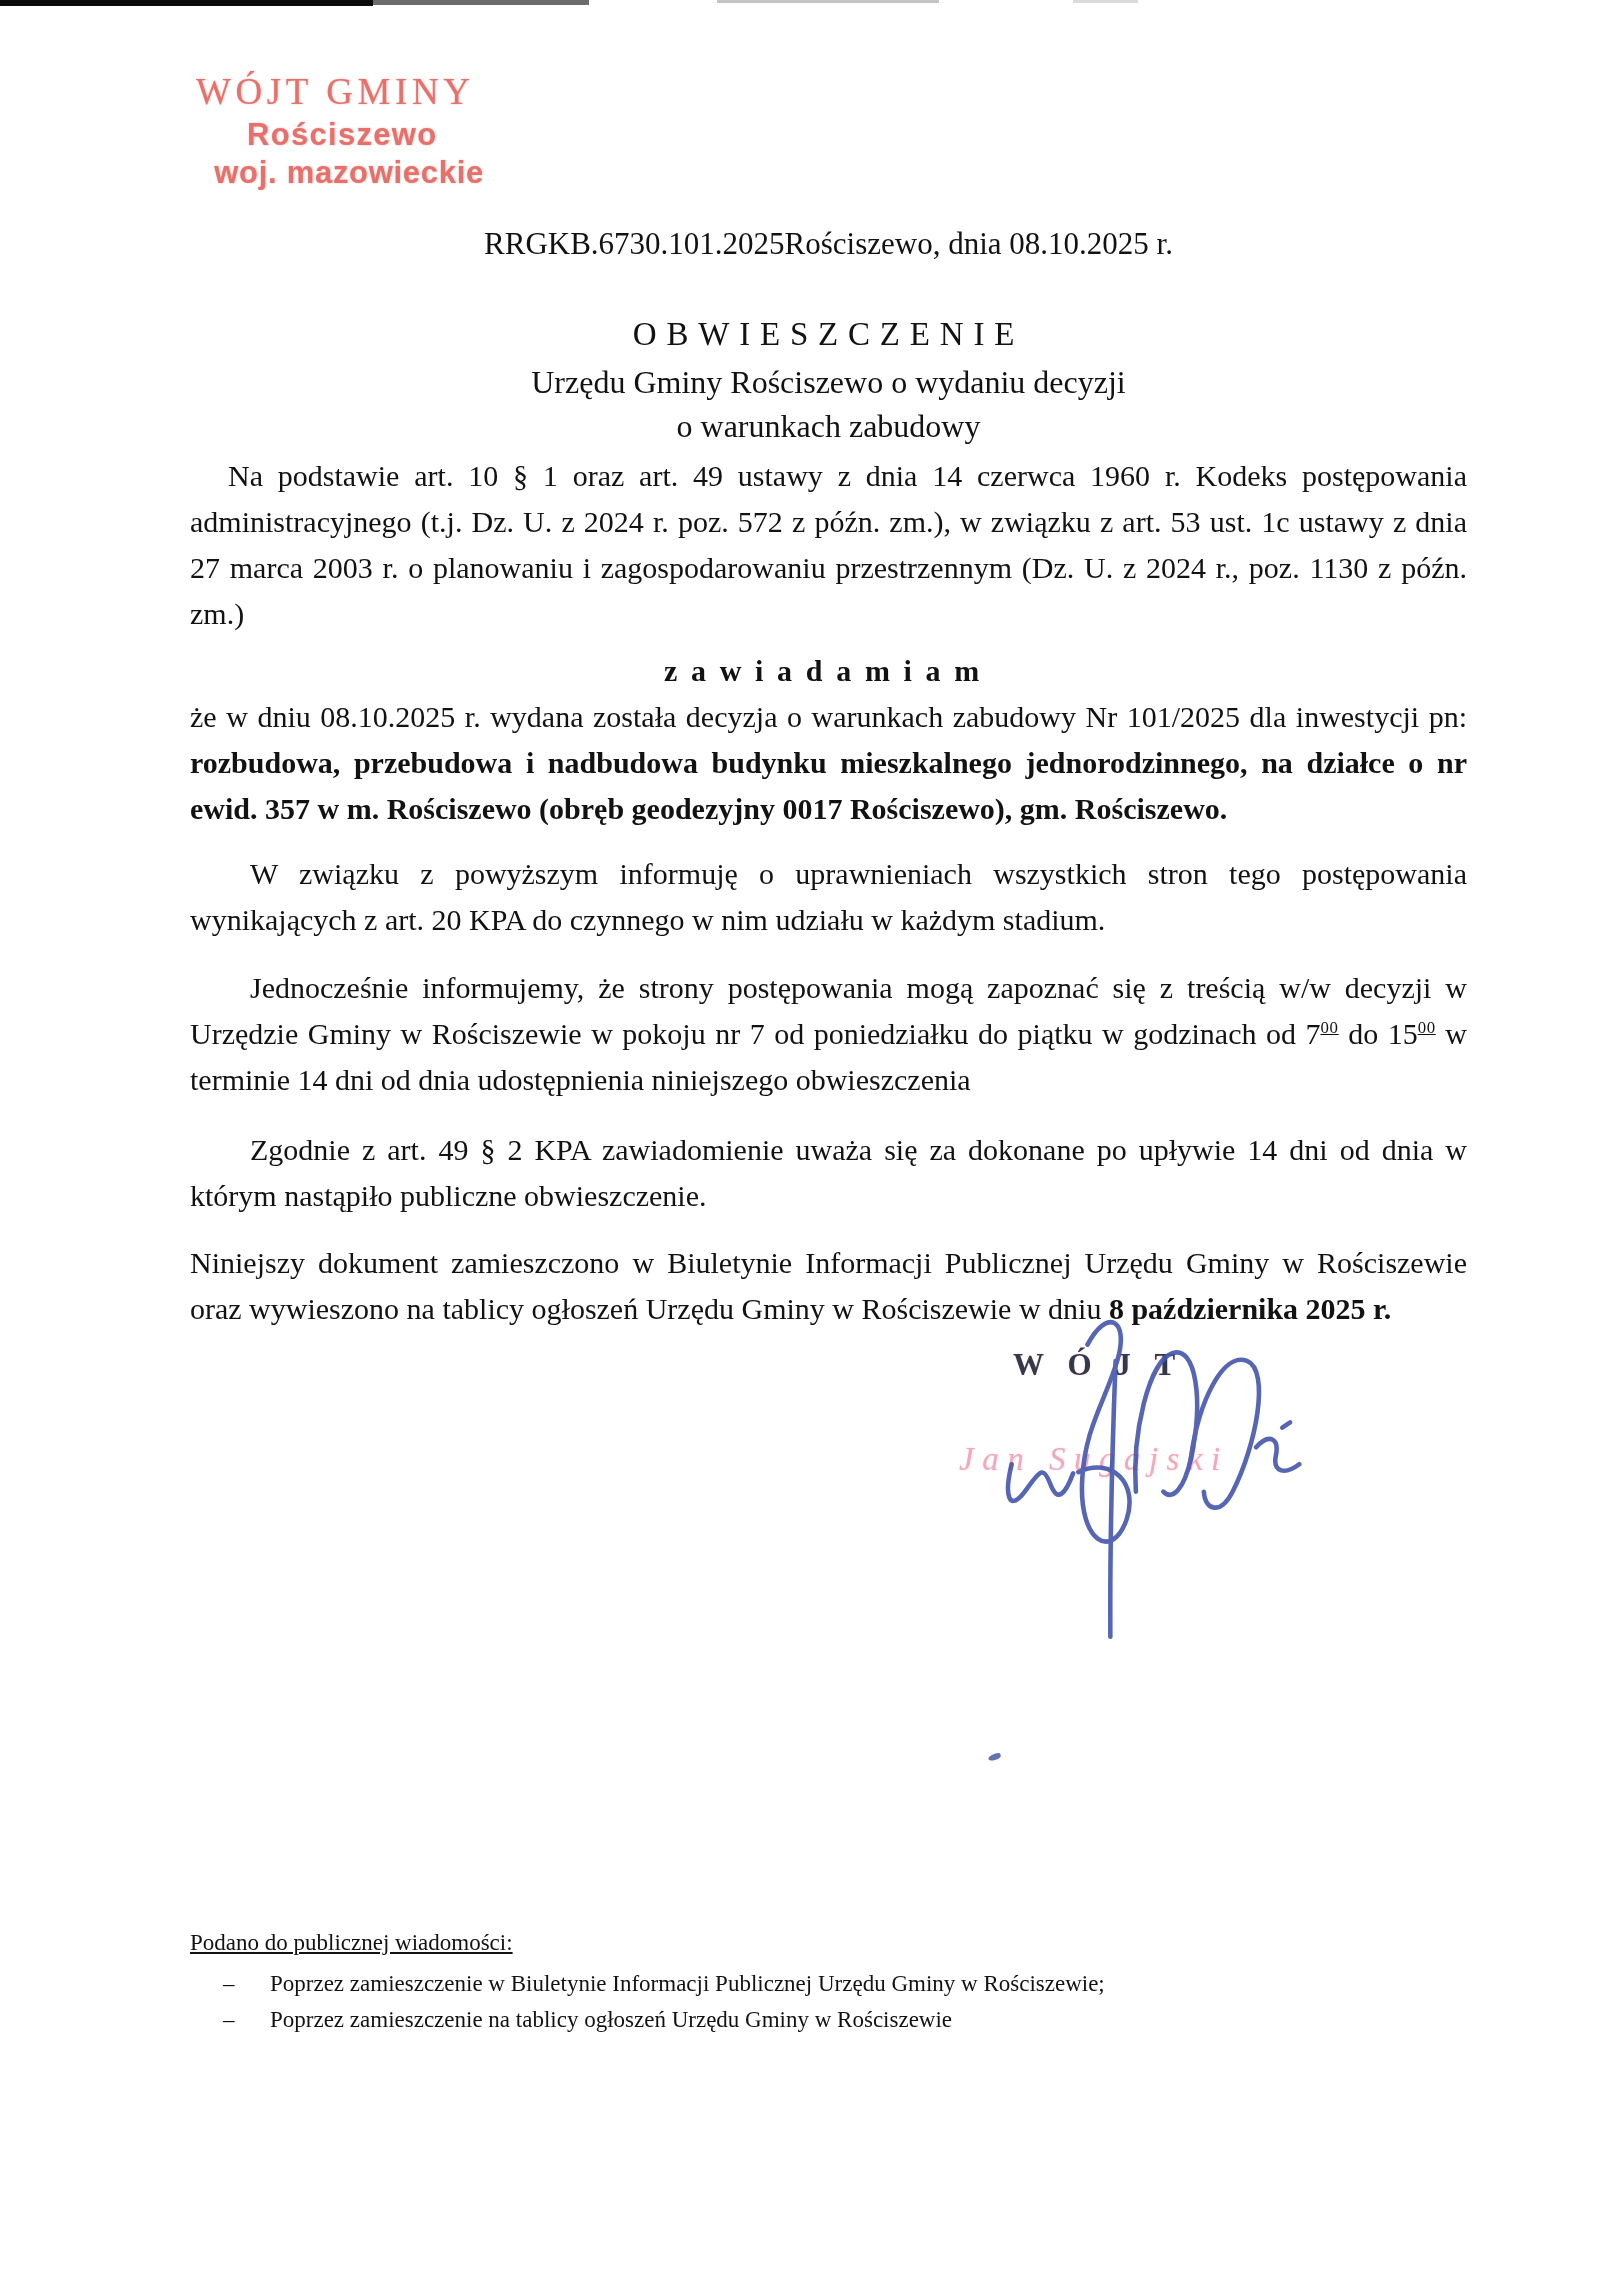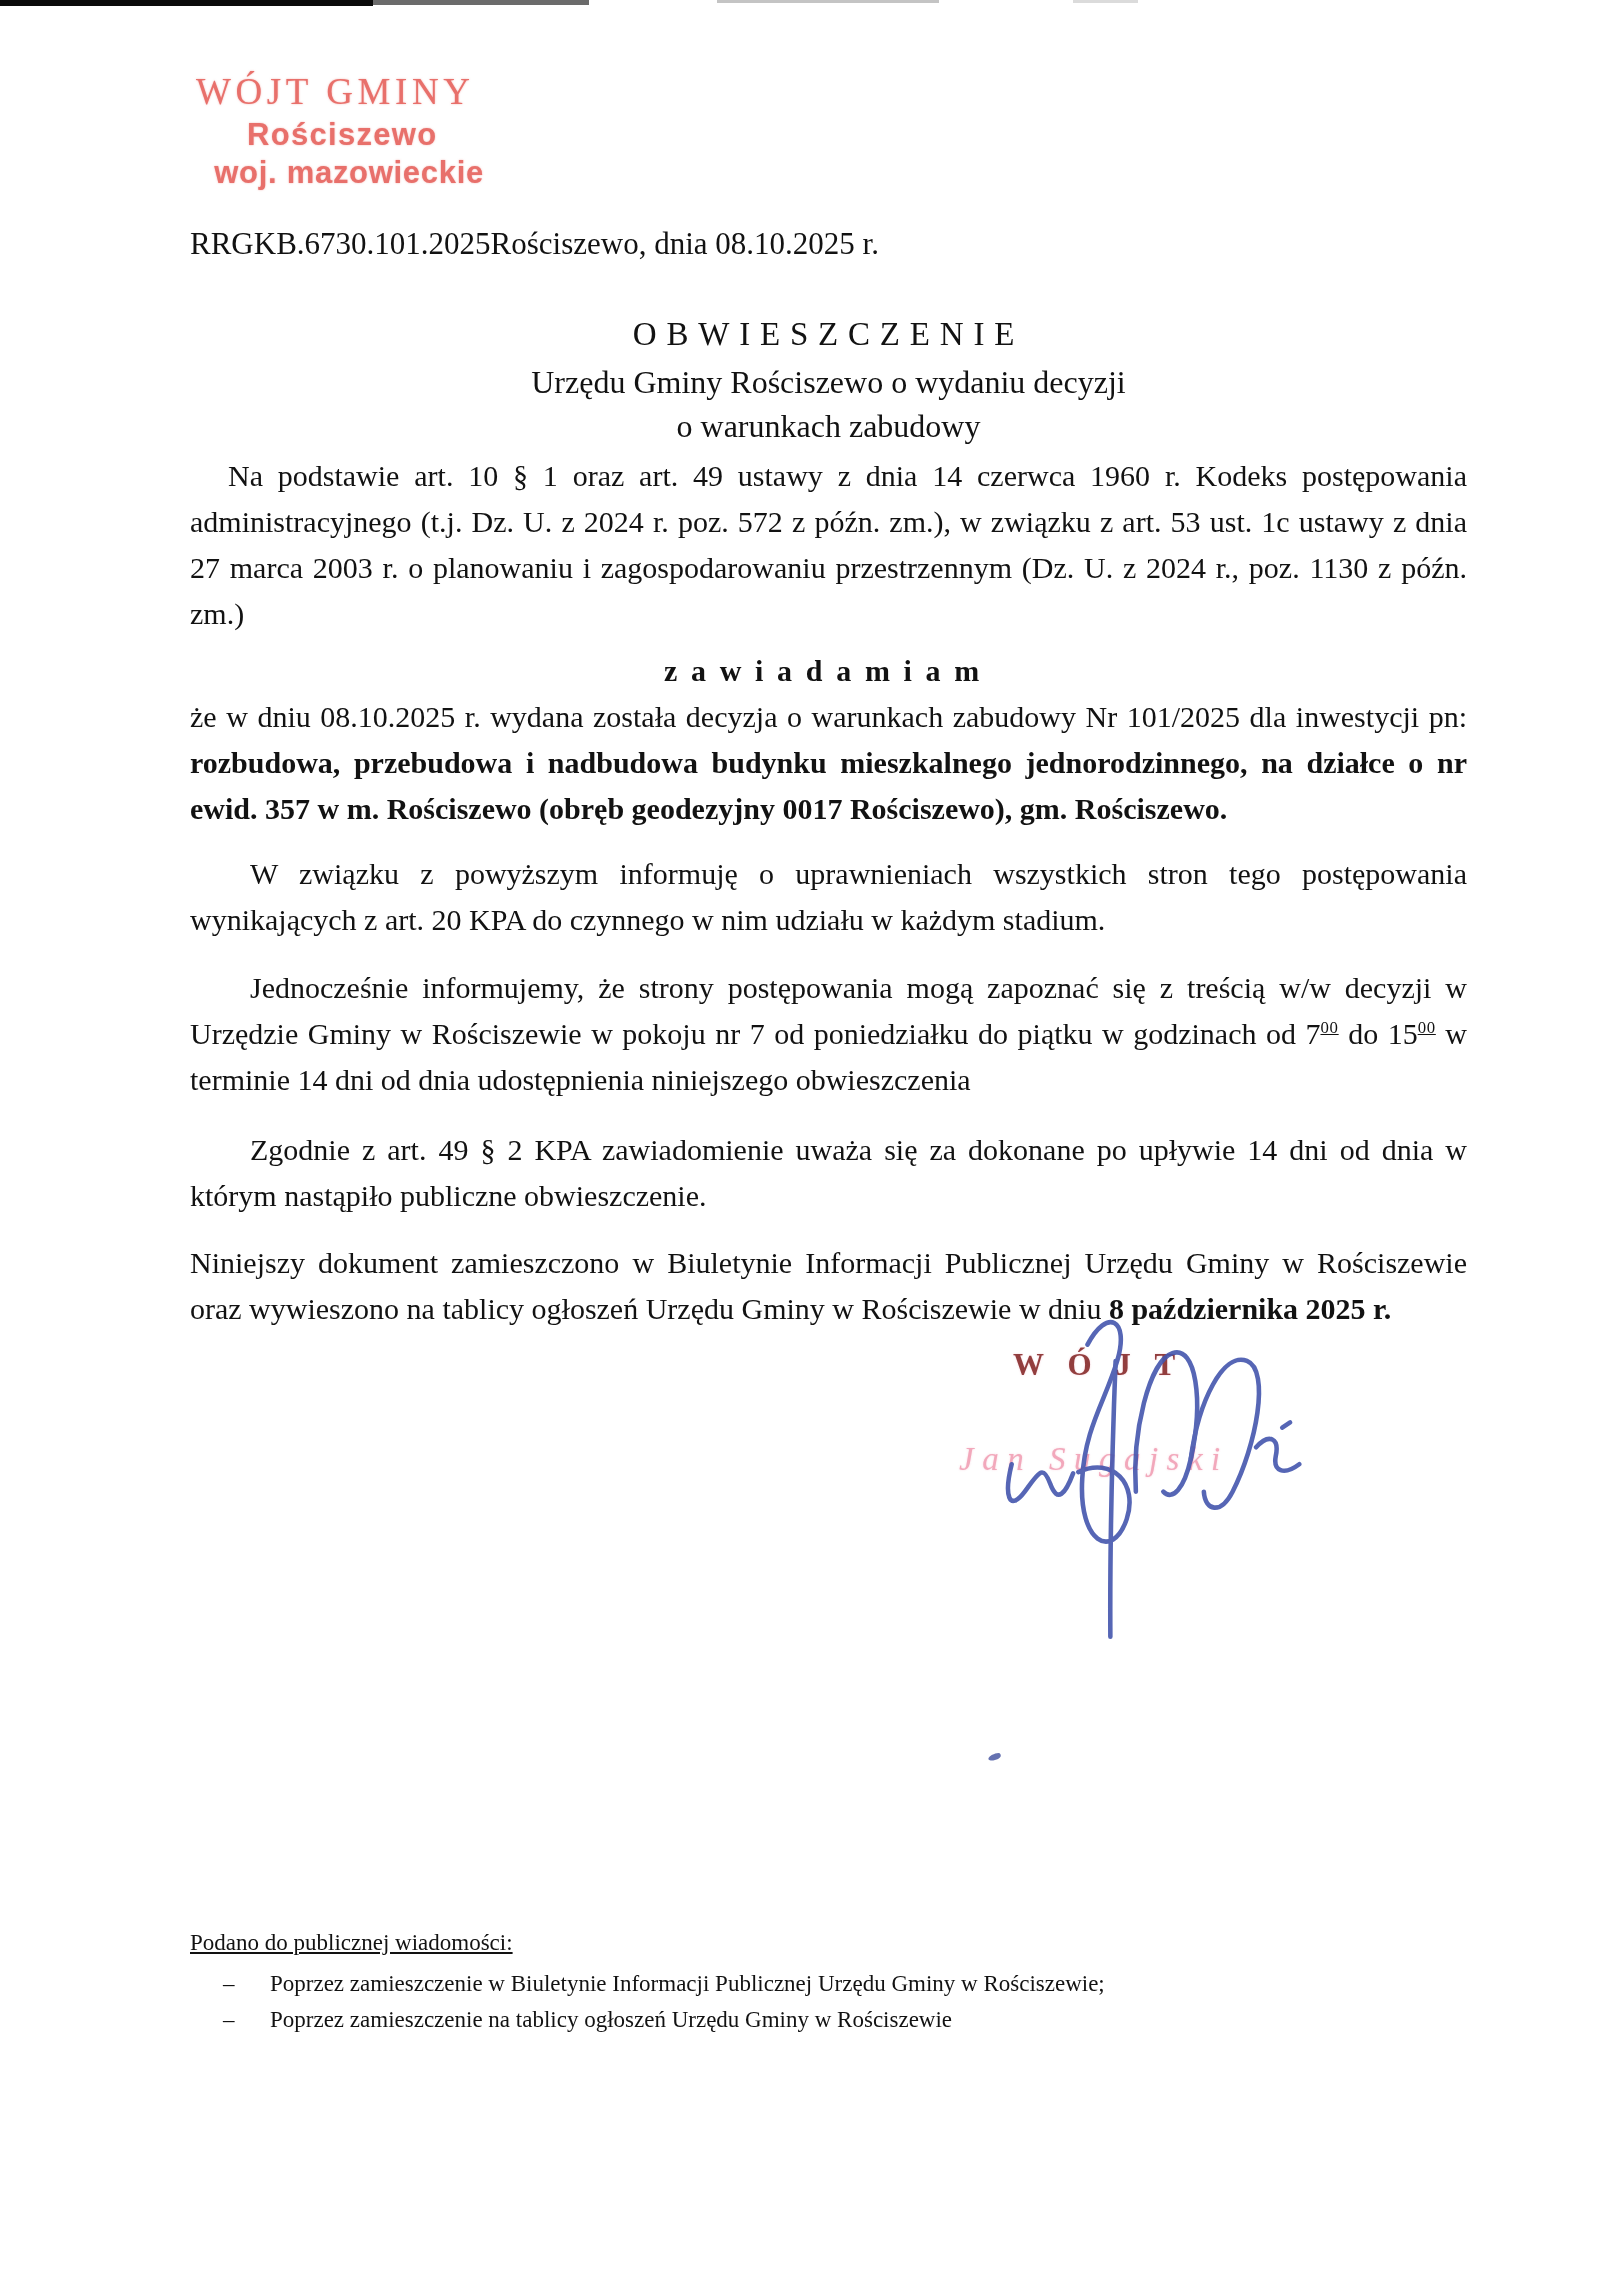--- a/index.html
+++ b/index.html
@@ -37,21 +37,21 @@
   }
   .stamp-top .l3{
     font-family:"Liberation Sans", sans-serif;
     font-weight:bold;font-size:31px;letter-spacing:0.7px;
     margin:3.9px 0 0 18.3px;
   }
 
   
   .ref-row{
     position:absolute;left:190px;top:226px;width:1277px;
-    display:flex;justify-content:flex-start;
+    display:flex;justify-content:center;
     font-size:31px;
   }
 
   
   .title-block{
     position:absolute;left:190px;top:316px;width:1277px;
     text-align:center;font-weight:normal;
   }
   .title-block .t1{font-size:33px;letter-spacing:9.8px;margin-bottom:10.5px;}
   .title-block .t2{font-size:32px;margin-bottom:7.9px;}
@@ -75,21 +75,21 @@
   .bold{font-weight:bold;}
   sup.hrs{font-size:0.56em;line-height:0;vertical-align:super;letter-spacing:0.7px;text-decoration:underline;}
 
   
   .signature-area{
     position:absolute;left:916px;top:1276px;width:458px;height:366px;
   }
   .sig-stamp-role{
     position:absolute;left:97px;top:71px;
     font-size:31px;letter-spacing:23.6px;font-weight:bold;
-    color:#7f1d1d;opacity:.85;
+    color:#0f172a;opacity:.85;
     text-shadow:0 0 2px rgba(239,147,171,.5);
     white-space:nowrap;
   }
   .sig-stamp-name{
     position:absolute;left:43px;top:165px;
     font-size:33px;font-style:italic;letter-spacing:8.5px;
     color:#ef93ab;opacity:.8;
     text-shadow:0 0 2px rgba(239,147,171,.5);
     white-space:nowrap;
   }

